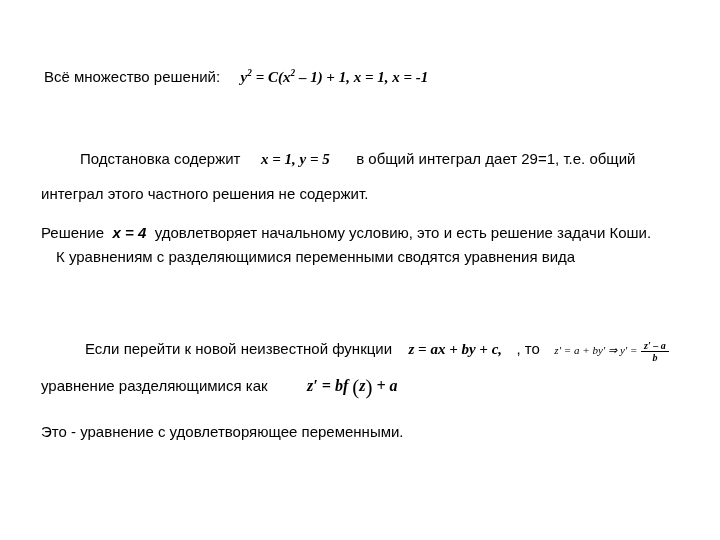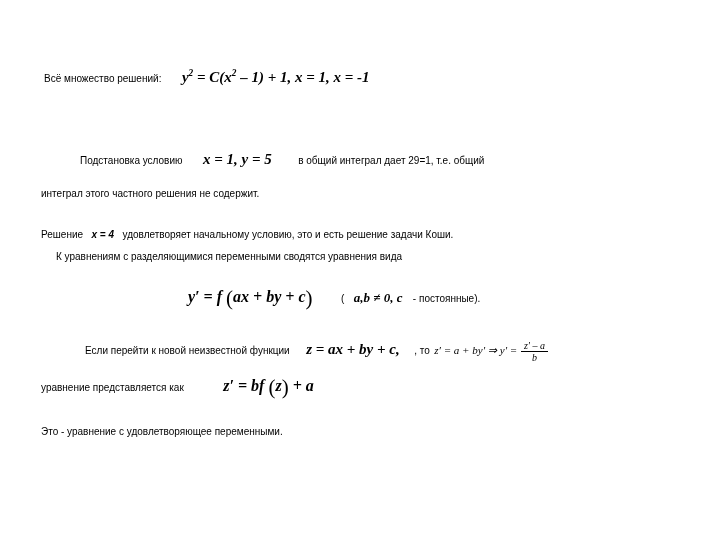--- a/index.html
+++ b/index.html
@@ -18,21 +18,21 @@
     position: relative;
     width: 720px;
     height: 540px;
     box-sizing: border-box;
     padding: 0;
   }
 
   
   .line {
     position: absolute;
-    font-size: 10px;
+    font-size: 15px;
     line-height: 16px;
     color: #000;
     white-space: nowrap;
   }
   .plain { font-family: "Liberation Sans", sans-serif; }
 
   
   .math {
     font-family: "Liberation Serif", serif;
     font-style: italic;
@@ -79,73 +79,68 @@
 
   .frac {
     display: inline-block;
     vertical-align: middle;
     text-align: center;
     font-family: "Liberation Serif", serif;
     font-style: italic;
     font-size: 10px;
     line-height: 11px;
     margin: 0 1px;
+    font-weight: bold;
   }
   .frac .num { display: block; padding: 0 3px; }
   .frac .den { display: block; padding: 0 3px; border-top: 1px solid #000; }
 
   .row { position: absolute; white-space: nowrap; }
 </style>
 </head>
 <body>
 
 <div class="slide">
 
   <div class="row" style="left:44px; top:68px;">
     <span class="line plain" style="position:static;">Всё множество решений:</span>
     <span class="math" style="margin-left:16px;">y<sup>2</sup> = C(x<sup>2</sup> – 1) + 1, x = 1, x = -1</span>
   </div>
 
 
   <div class="row" style="left:80px; top:150px;">
-    <span class="line plain" style="position:static;">Подстановка условию</span>
+    <span class="line plain" style="position:static;">Подстановка содержит</span>
     <span class="math" style="margin-left:16px;">x = 1, y = 5</span>
     <span class="line plain" style="position:static; margin-left:22px;">в общий интеграл дает 29=1, т.е. общий</span>
   </div>
 
   <div class="line plain" style="left:41px; top:186px;">интеграл этого частного решения не содержит.</div>
 
   <div class="row" style="left:41px; top:224px;">
     <span class="line plain" style="position:static;">Решение</span>
     <span class="line plain" style="position:static; font-weight:bold; font-style:italic; margin:0 4px;">x = 4</span>
     <span class="line plain" style="position:static;text-align:right;">удовлетворяет начальному условию, это и есть решение задачи Коши.</span>
   </div>
 
   <div class="line plain" style="left:56px; top:249px;">К уравнениям с разделяющимися переменными сводятся уравнения вида</div>
 
-  <div class="row" style="left:188px; top:286px;">
-    <span class="paren" style="font-size:16px;">y′ = f <span class="bigparen">(</span>ax + by + c<span class="bigparen">)</span></span>
-    <span class="line plain" style="position:static; margin-left:24px;">(</span>
-    <span class="math-sm" style="margin-left:5px;">a,b <span class="upright">≠</span> 0, c</span>
-    <span class="line plain" style="position:static; margin-left:6px;">- постоянные).</span>
-  </div>
 
   <div class="row" style="left:85px; top:340px;">
     <span class="line plain" style="position:static;margin-top:38px;">Если перейти к новой неизвестной функции</span>
     <span class="math" style="margin-left:12px;">z = ax + by + c,</span>
     <span class="line plain" style="position:static; margin-left:10px;">, то</span>
-    <span class="math-tiny" style="margin-left:0;">
+    <span class="math-tiny" style="margin-left:10px;">
       z′ = a + by′ ⇒ y′ =
       <span class="frac">
         <span class="num">z′ – a</span>
         <span class="den">b</span>
       </span>
     </span>
   </div>
 
   <div class="row" style="left:41px; top:375px;">
-    <span class="line plain" style="position:static;">уравнение представляется как</span>
+    <span class="line plain" style="position:static;">уравнение разделяющимися как</span>
     <span class="paren" style="font-size:16px; margin-left:35px;">z′ = bf <span class="bigparen">(</span>z<span class="bigparen">)</span> + a</span>
   </div>
 
   <div class="line plain" style="left:41px; top:424px;">Это - уравнение с удовлетворяющее переменными.</div>
 
 </div>
 
 </body></html>

